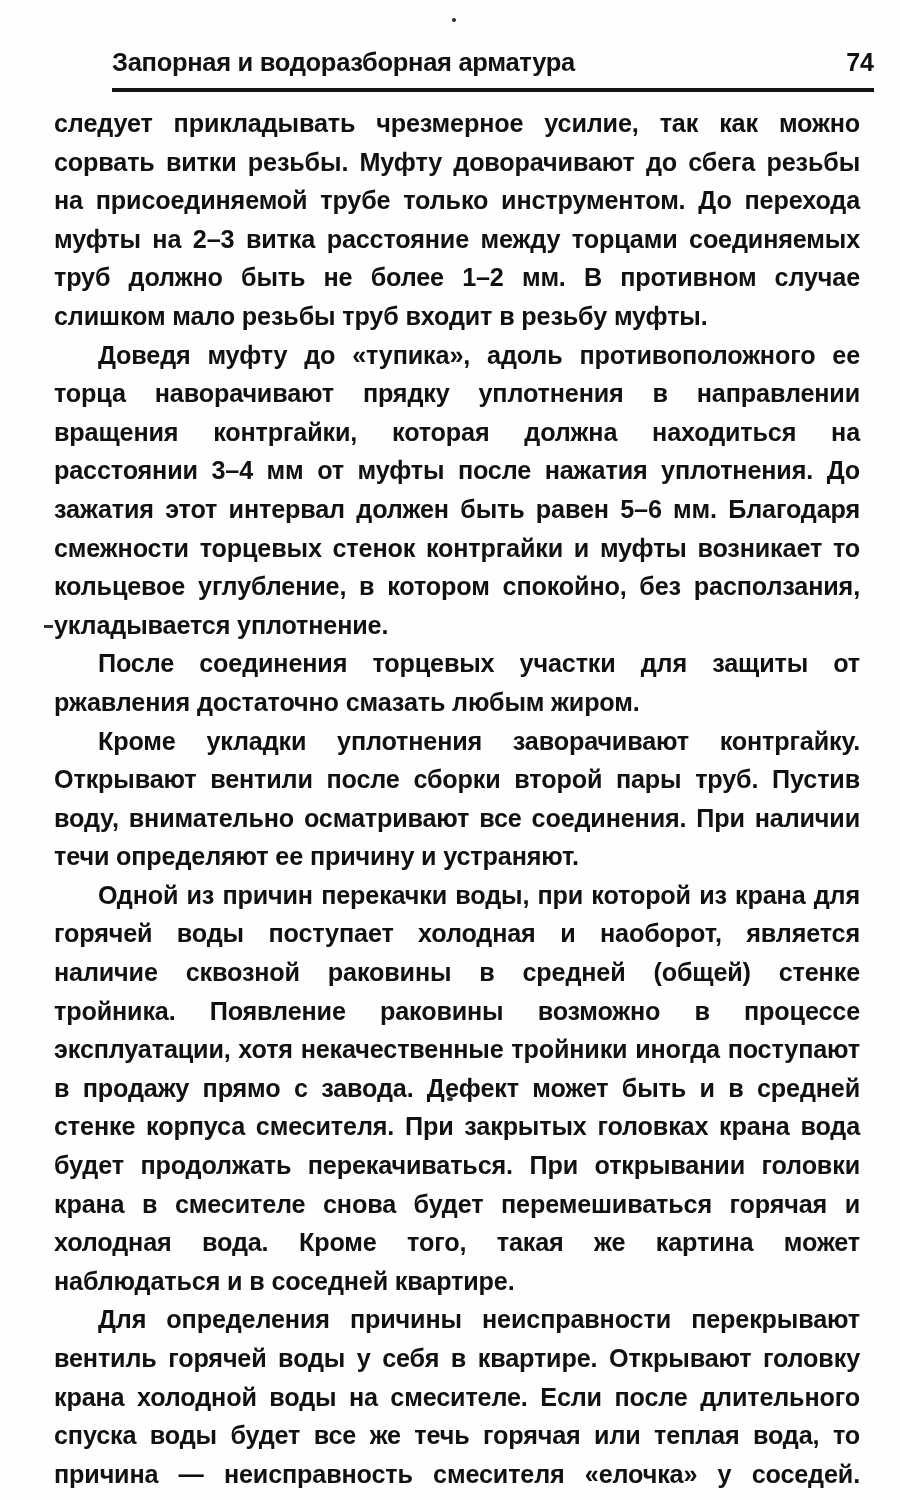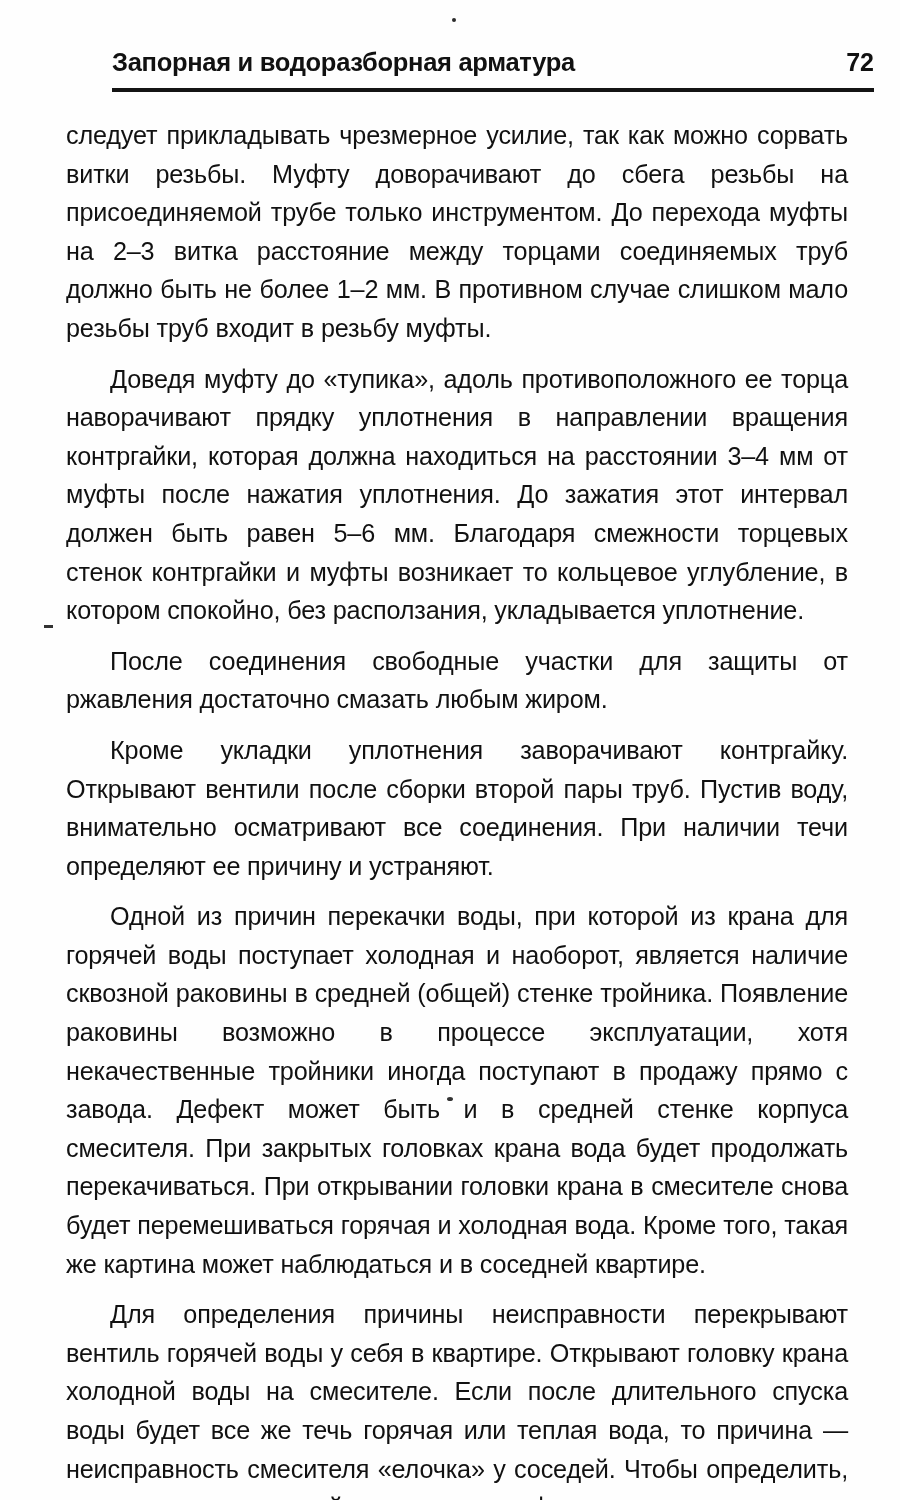--- a/index.html
+++ b/index.html
@@ -58,23 +58,24 @@
     position: absolute;
     top: 104px;
     left: 54px;
     width: 806px;
     font-size: 25.2px;
     line-height: 38.6px;
     color: #111;
     letter-spacing: -0.15px;
   }
   .para {
-    margin: 12px;
+    margin: 0;
     text-align: justify;
     text-justify: inter-word;
+    font-weight: bold;
   }
   .para + .para {
     margin-top: 0px;
   }
   .para.indent {
     text-indent: 44px;
   }
   .tick-left {
     position: absolute;
     left: 44px;
@@ -95,28 +96,28 @@
 </style>
 </head>
 <body>
 
 <div class="page">
 
   <div class="speck"></div>
 
   <div class="header">
     <div class="header-title">Запорная и водоразборная арматура</div>
-    <div class="header-page-number">72</div>
+    <div class="header-page-number">74</div>
   </div>
   <div class="header-rule"></div>
 
   <div class="body-text">
     <p class="para">следует прикладывать чрезмерное усилие, так как можно сорвать витки резьбы. Муфту доворачивают до сбега резьбы на присоединяемой трубе только инструментом. До перехода муфты на 2–3 витка расстояние между торцами соединяемых труб должно быть не более 1–2 мм. В противном случае слишком мало резьбы труб входит в резьбу муфты.</p>
     <p class="para indent">Доведя муфту до «тупика», адоль противоположного ее торца наворачивают прядку уплотнения в направлении вращения контргайки, которая должна находиться на расстоянии 3–4 мм от муфты после нажатия уплотнения. До зажатия этот интервал должен быть равен 5–6 мм. Благодаря смежности торцевых стенок контргайки и муфты возникает то кольцевое углубление, в котором спокойно, без расползания, укладывается уплотнение.</p>
-    <p class="para indent">После соединения свободные участки для защиты от ржавления достаточно смазать любым жиром.</p>
+    <p class="para indent">После соединения торцевых участки для защиты от ржавления достаточно смазать любым жиром.</p>
     <p class="para indent">Кроме укладки уплотнения заворачивают контргайку. Открывают вентили после сборки второй пары труб. Пустив воду, внимательно осматривают все соединения. При наличии течи определяют ее причину и устраняют.</p>
     <p class="para indent">Одной из причин перекачки воды, при которой из крана для горячей воды поступает холодная и наоборот, является наличие сквозной раковины в средней (общей) стенке тройника. Появление раковины возможно в процессе эксплуатации, хотя некачественные тройники иногда поступают в продажу прямо с завода. Дефект может быть и в средней стенке корпуса смесителя. При закрытых головках крана вода будет продолжать перекачиваться. При открывании головки крана в смесителе снова будет перемешиваться горячая и холодная вода. Кроме того, такая же картина может наблюдаться и в соседней квартире.</p>
     <p class="para indent">Для определения причины неисправности перекрывают вентиль горячей воды у себя в квартире. Открывают головку крана холодной воды на смесителе. Если после длительного спуска воды будет все же течь горячая или теплая вода, то причина — неисправность смесителя «елочка» у соседей. Чтобы определить, у каких именно соседей установлена дефектная «елочка», следует и у них повторить эксперимент с закрытием одного из вентилей. Сначала надо навестить тех</p>
   </div>
 
   <div class="tick-left"></div>
   <div class="tick-mid"></div>
 
 </div>
 

